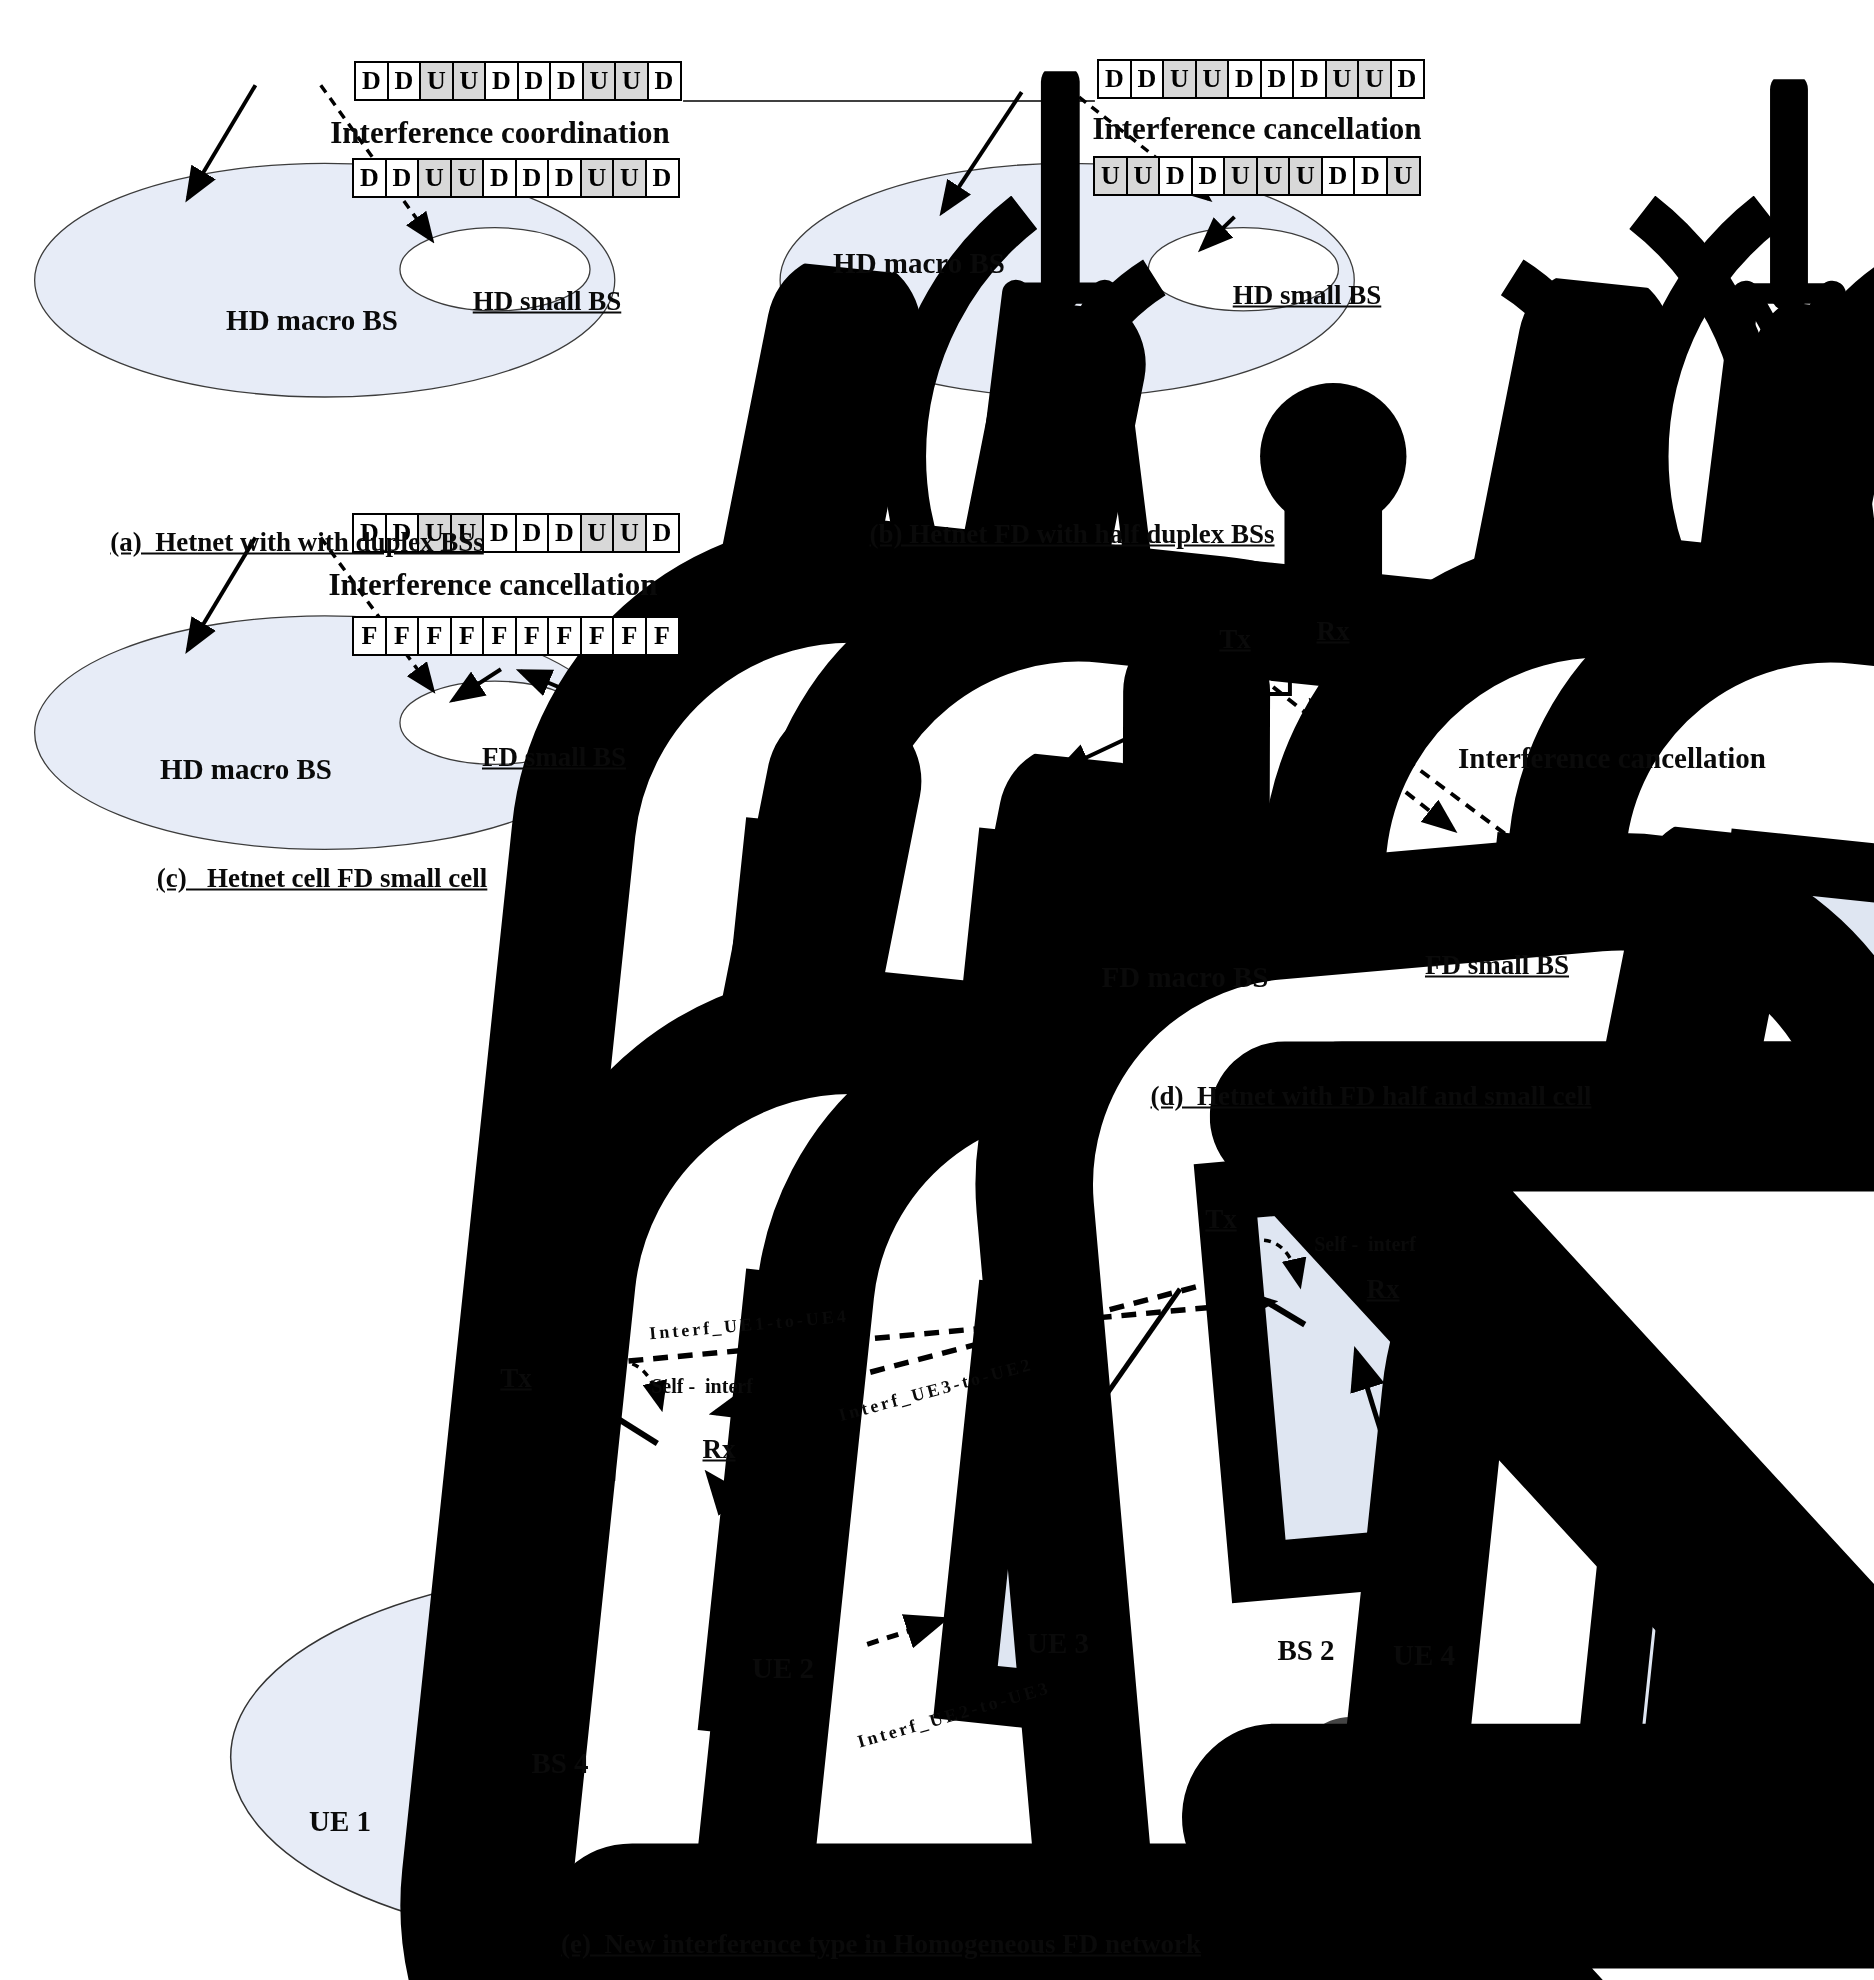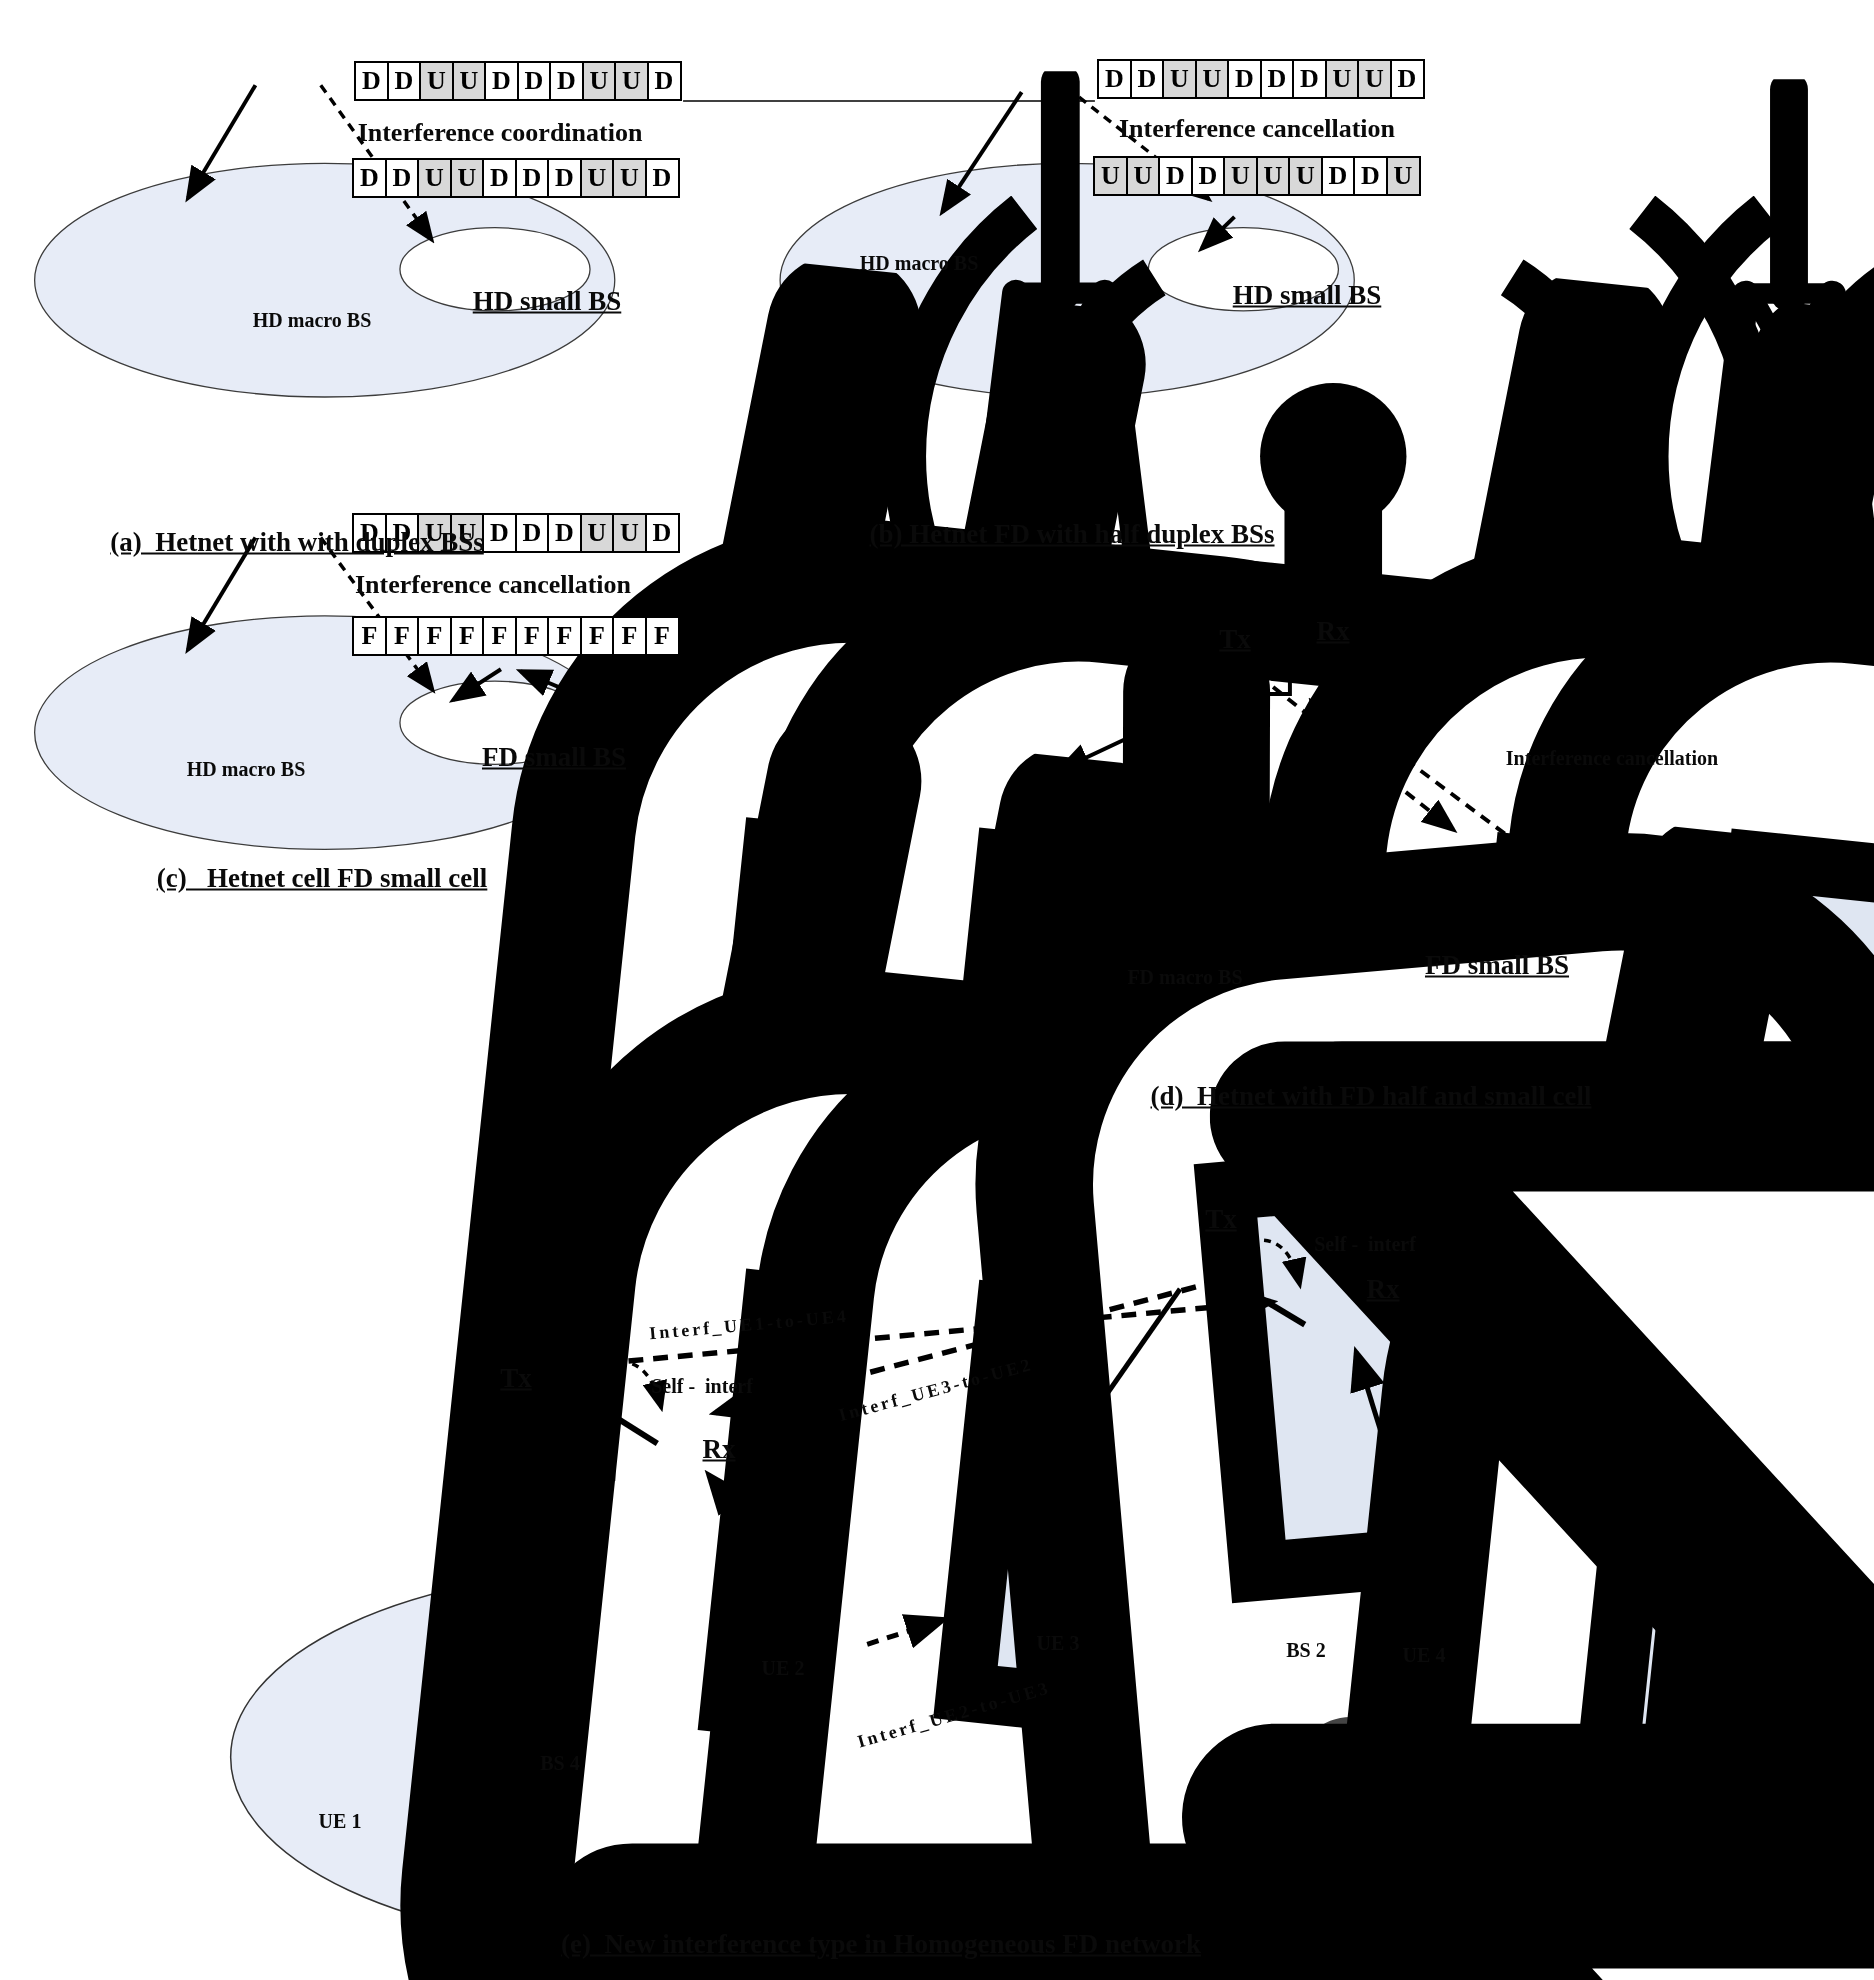--- a/index.html
+++ b/index.html
@@ -2,23 +2,23 @@
 <html><head>
 <meta charset="utf-8">
 <style>
   html,body{margin:0;padding:0;background:#fff;}
   .canvas{position:relative;width:1874px;height:1980px;background:#fff;overflow:hidden;
           font-family:"Liberation Serif","DejaVu Serif",serif;color:#000;}
   .art{position:absolute;left:0;top:0;}
   .lbl{position:absolute;transform:translate(-50%,-50%);font-weight:bold;white-space:pre;color:#0a0a0a;}
   .fs18{font-size:18px;letter-spacing:3px;}
   .fs20{font-size:20px;}
-  .fs26{font-size:26px;}
+  .fs26{font-size:31px;}
   .fs27{font-size:27px;text-decoration:underline;}
-  .fs29{font-size:20px;}
+  .fs29{font-size:29px;}
   .rotA{transform:translate(-50%,-50%) rotate(-5deg);}
   .rotB{transform:translate(-50%,-50%) rotate(-15deg);}
   .rotC{transform:translate(-50%,-50%) rotate(-16deg);}
   .frame{position:absolute;display:flex;}
   .cell{box-sizing:border-box;width:35px;height:40px;border:2.5px solid #000;margin-left:-2.5px;
         display:flex;align-items:center;justify-content:center;
         font-weight:bold;font-size:26px;background:#fff;}
   .cell:first-child{margin-left:0;}
   .cell.up{background:var(--cell_up,#d8d8d8);}
   

